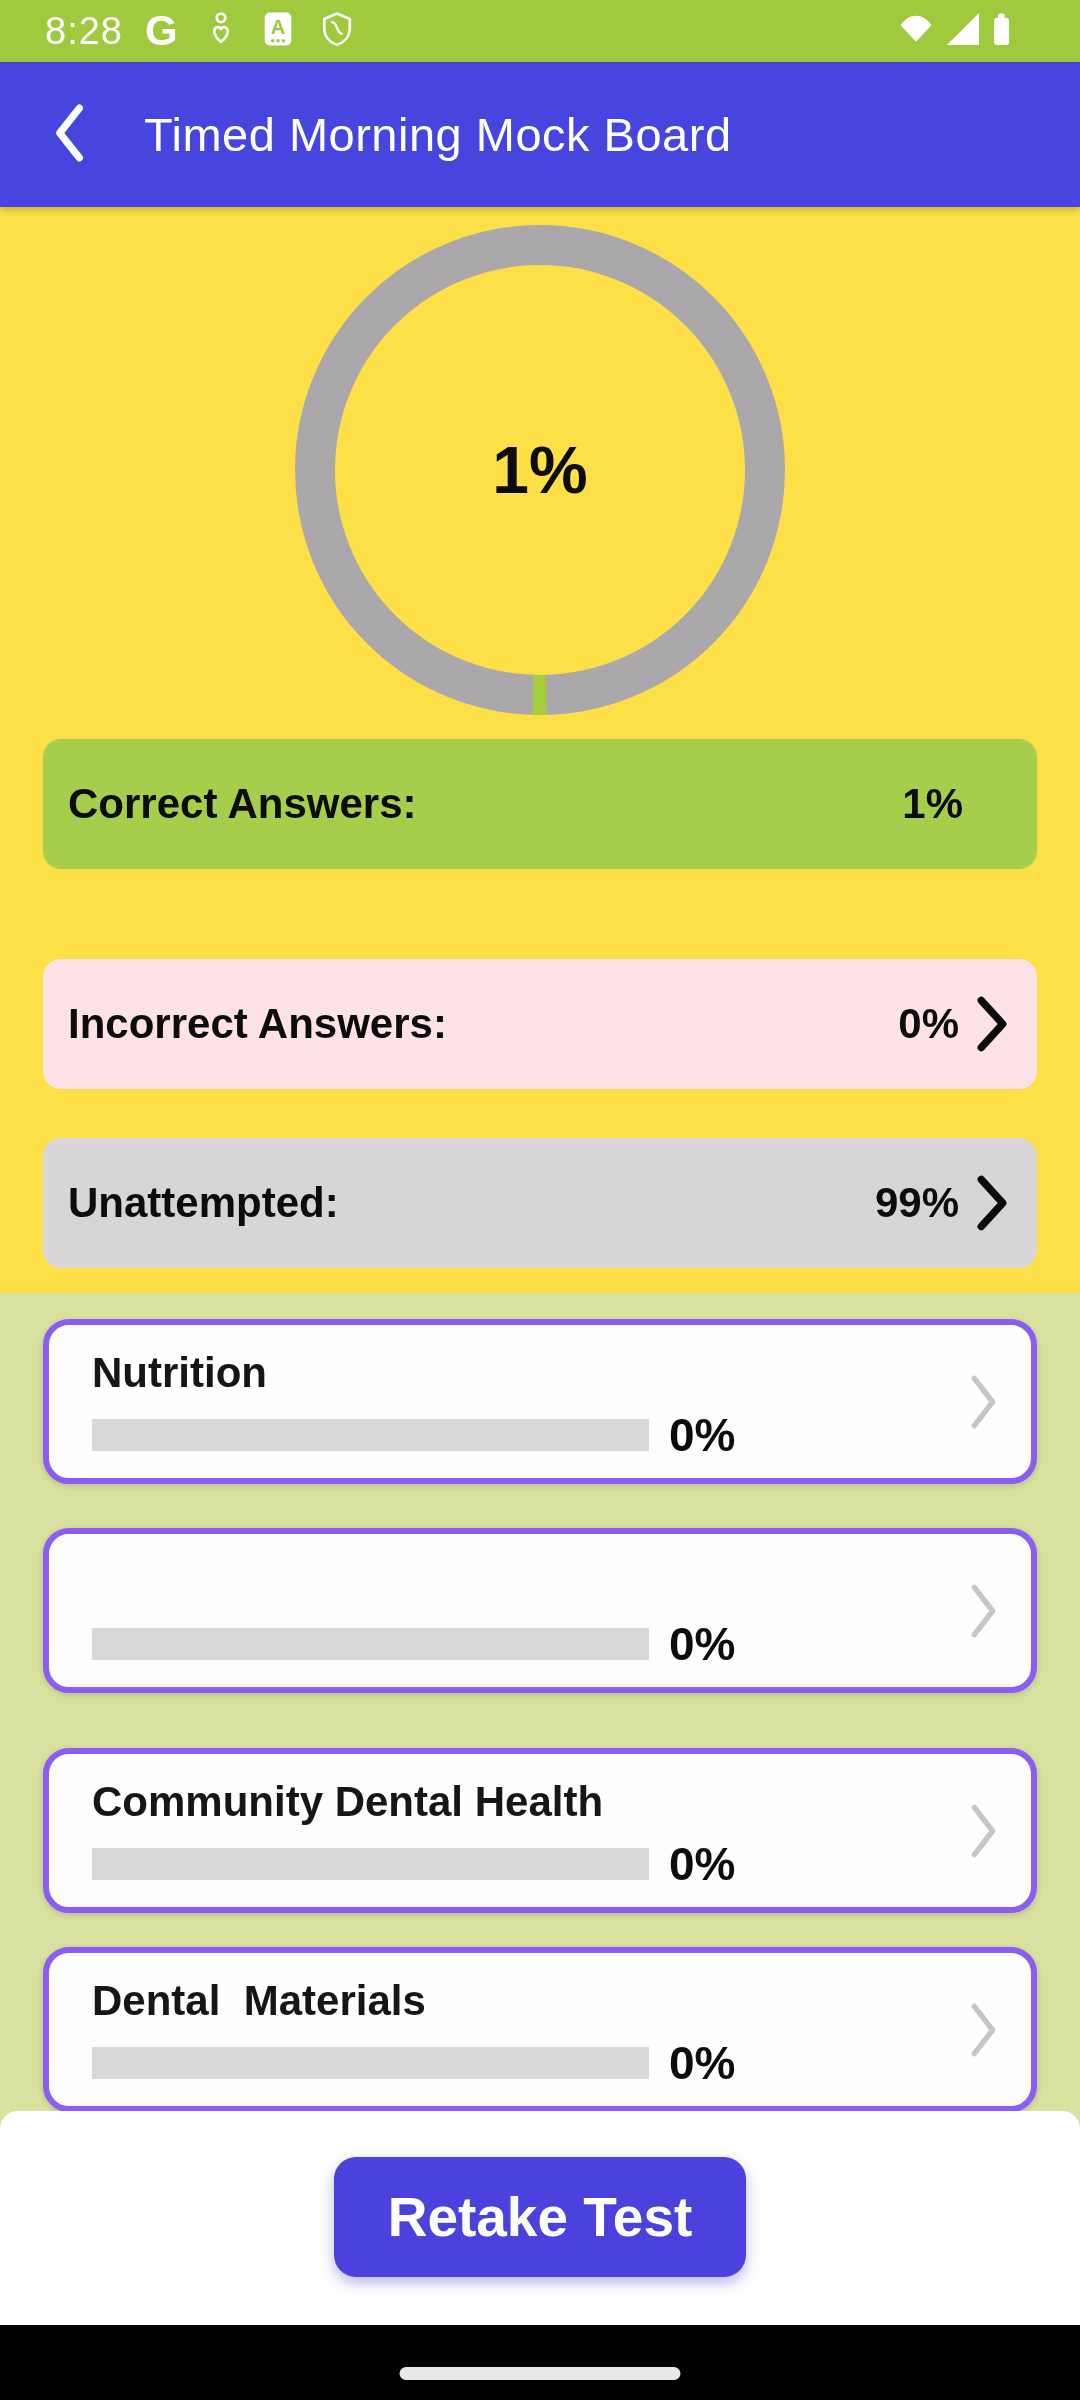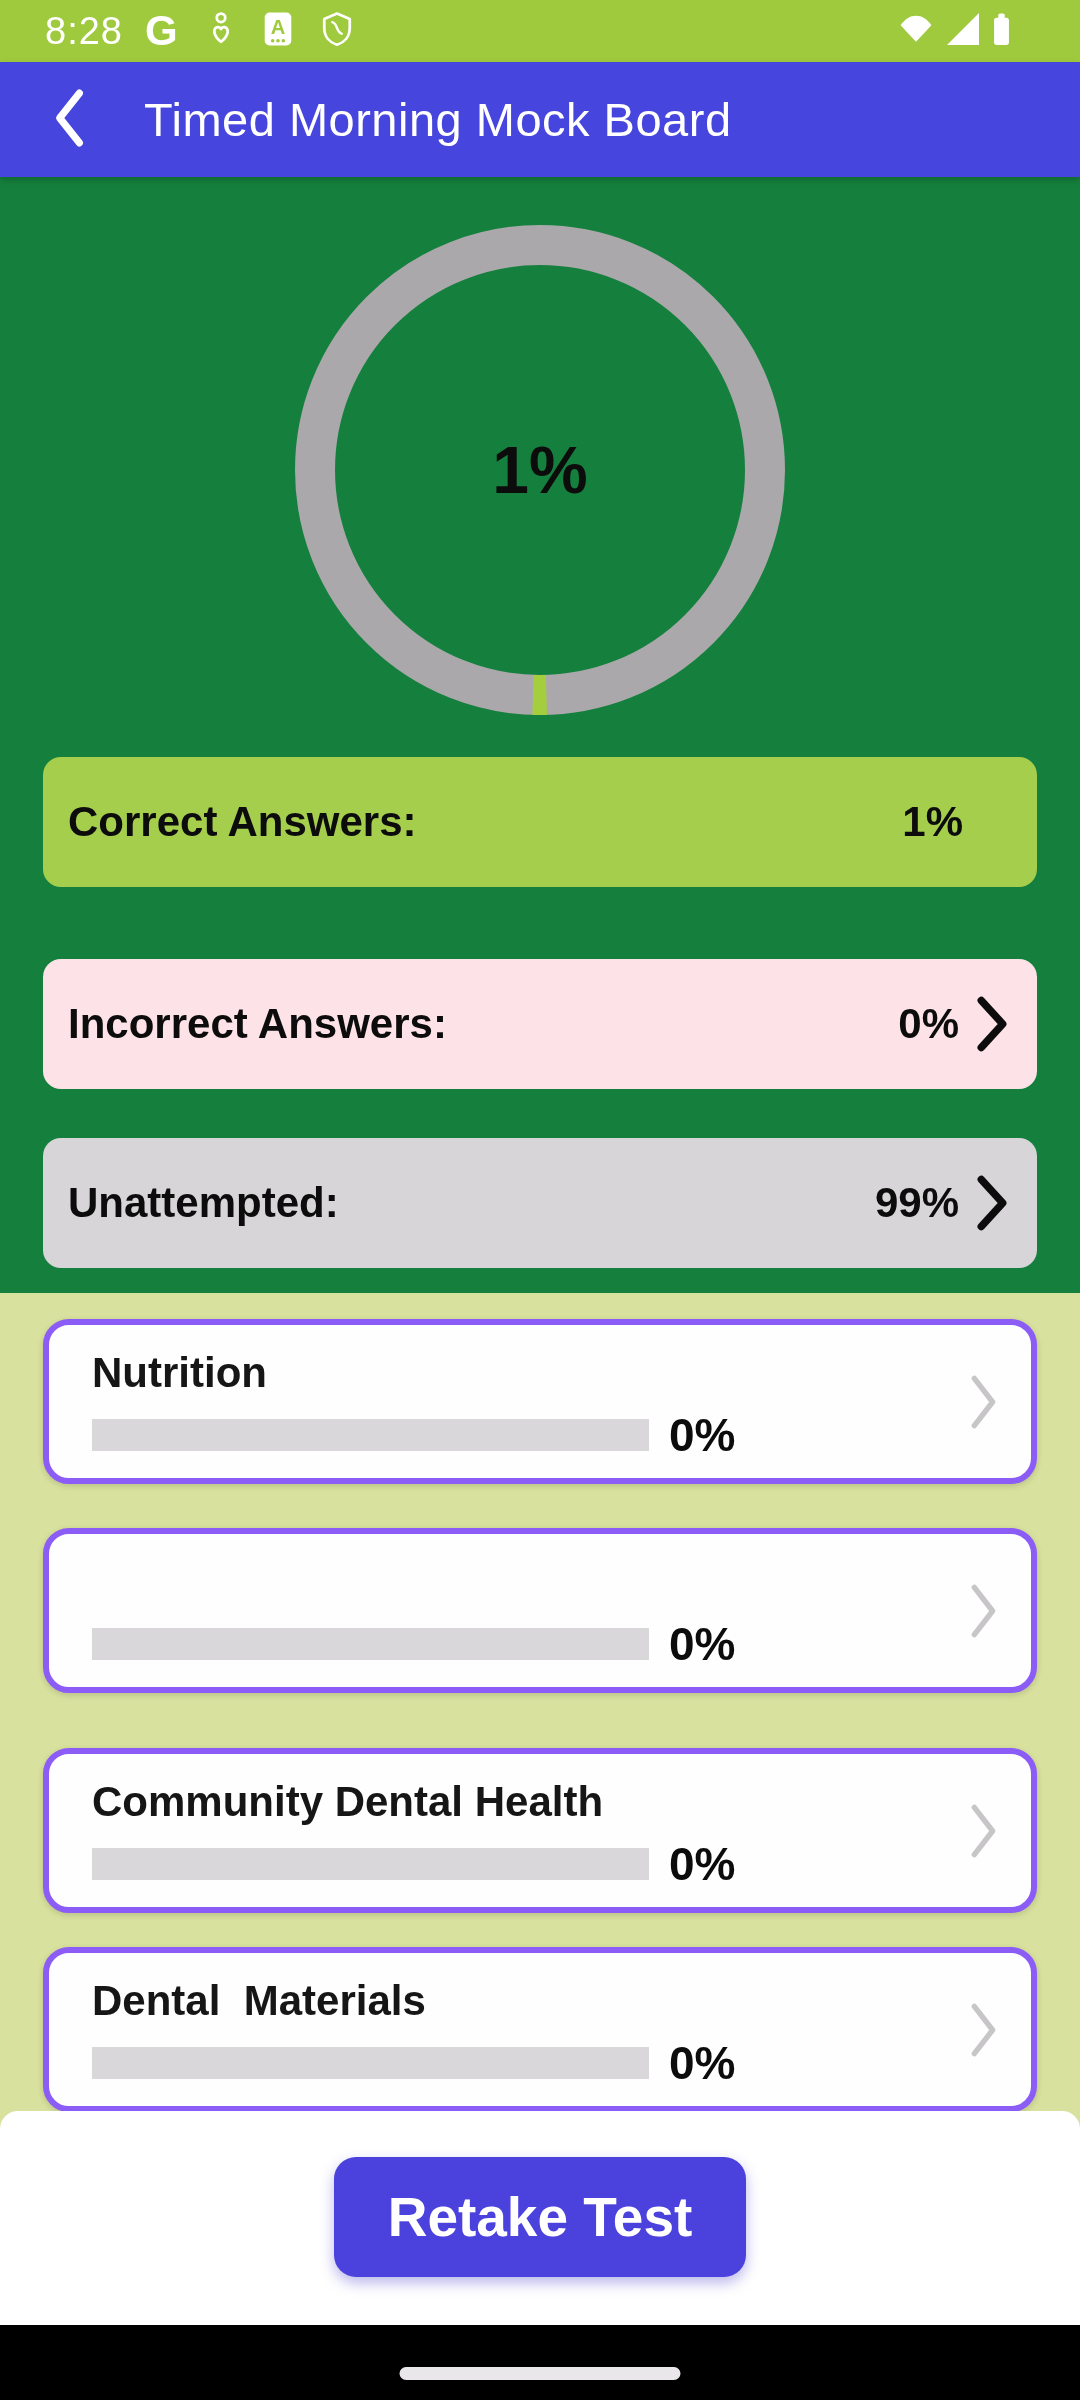--- a/index.html
+++ b/index.html
@@ -1,33 +1,33 @@
 <!DOCTYPE html>
 <html><head>
 <meta charset="utf-8">
 <style>
   html,body{margin:0;padding:0;background:#222;}
   .screen{
     position:relative;width:1080px;height:2400px;overflow:hidden;
-    background:#15803d;font-family:"Liberation Sans",sans-serif;
+    background:#fde047;font-family:"Liberation Sans",sans-serif;
     -webkit-font-smoothing:antialiased;
   }
   
   .status-bar{
     position:absolute;left:0;top:0;width:1080px;height:62px;
     background:#9FCA3D;display:flex;align-items:center;color:#fff;
   }
   .status-time{font-size:38px;font-weight:500;margin-left:45px;letter-spacing:1px;}
   .sb-left{display:flex;align-items:center;gap:30px;margin-left:22px;}
   .g-glyph{font-size:42px;font-weight:700;line-height:1;}
   .sb-icon{display:block;}
   .sb-right{display:flex;align-items:center;gap:14px;margin-left:auto;margin-right:70px;}
   
   .app-bar{
-    position:absolute;left:0;top:62px;width:1080px;height:115px;
+    position:absolute;left:0;top:62px;width:1080px;height:145px;
     background:#4645DD;display:flex;align-items:center;
     box-shadow:0 3px 7px rgba(0,0,0,.22);
   }
   .back-btn{margin-left:52px;display:flex;align-items:center;background:none;border:none;padding:0;cursor:pointer;}
   .app-title{color:#fff;font-size:47px;font-weight:500;margin-left:58px;letter-spacing:.5px;}
   
   .ring-wrap{position:absolute;left:295px;top:225px;width:490px;height:490px;}
   .ring-label{
     position:absolute;left:0;top:0;width:490px;height:490px;
     display:flex;align-items:center;justify-content:center;
@@ -140,21 +140,21 @@
   </div>
 
   <div class="ring-wrap">
     <svg width="490" height="490" viewBox="0 0 490 490">
       <circle cx="245" cy="245" r="225" fill="none" stroke="#ABA8AB" stroke-width="40"></circle>
       <circle cx="245" cy="245" r="225" fill="none" stroke="#A4CE3E" stroke-width="40" transform="rotate(90 245 245)" stroke-dasharray="14.137166941154069 1399.5795271742527" stroke-dashoffset="7.0685834705770345"></circle>
     </svg>
     <div class="ring-label">1%</div>
   </div>
 
-  <div class="stat-row no-chevron" style="top: 757px; background: rgb(166, 206, 77); text-align: right;">
+  <div class="stat-row no-chevron" style="top: 739px; background: rgb(166, 206, 77); text-align: right;">
     <span class="stat-label">Correct Answers:</span>
     <span class="stat-value">1%</span>
   </div>
 
   <div class="stat-row" style="top: 959px; background: rgb(253, 227, 231);">
     <span class="stat-label">Incorrect Answers:</span>
     <span class="stat-value">0%</span>
     <span class="stat-chevron">
       <svg width="30" height="56" viewBox="0 0 28 52" fill="none">
         <polyline points="4,4 24,26 4,48" stroke="#0c0c0c" stroke-width="7" stroke-linecap="round" stroke-linejoin="round"></polyline>

